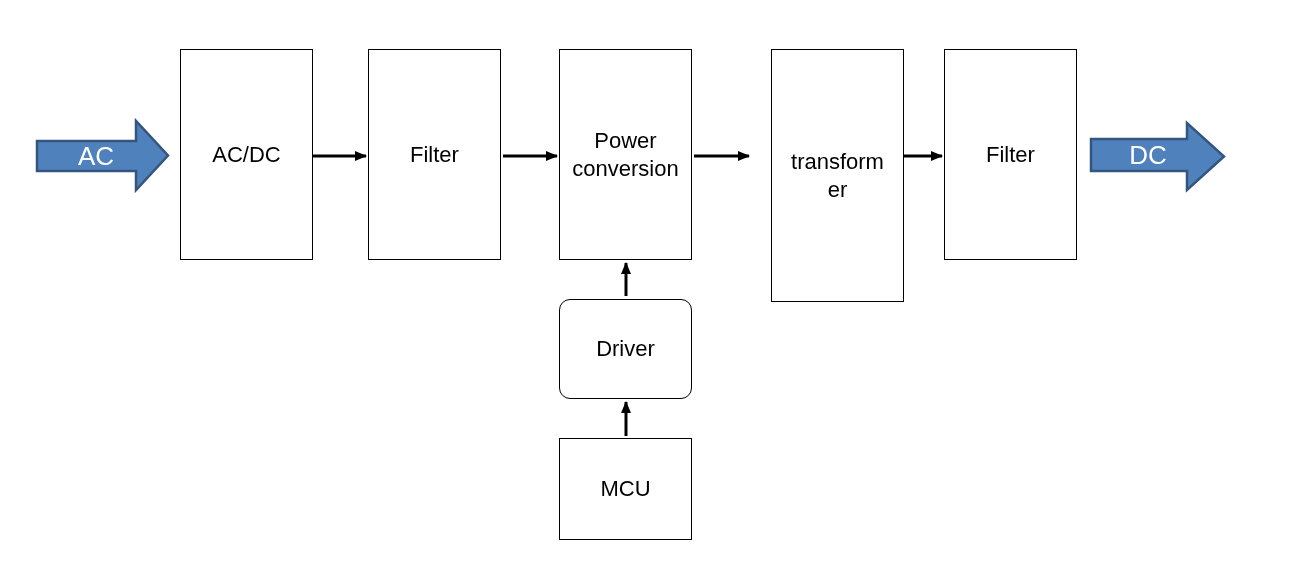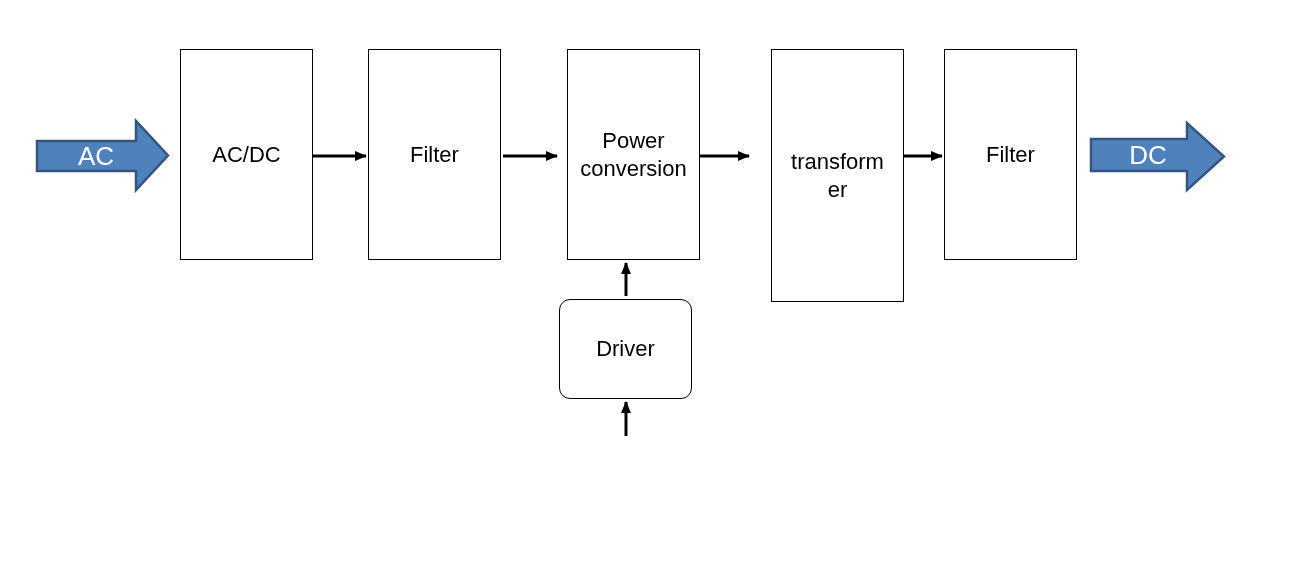--- a/index.html
+++ b/index.html
@@ -30,21 +30,21 @@
     display: flex;
     align-items: center;
     justify-content: center;
     text-align: center;
     font-size: 22px;
     line-height: 1.27;
     color: #000000;
   }
   .block--acdc        { left: 180px; top: 49px;  width: 133px; height: 211px; }
   .block--filter-in   { left: 368px; top: 49px;  width: 133px; height: 211px; }
-  .block--power       { left: 559px; top: 49px;  width: 133px; height: 211px; margin-left: 8px; }
+  .block--power       { left: 559px; top: 49px;  width: 133px; height: 211px; }
   .block--transformer { left: 751px; top: 49px;  width: 133px; height: 253px; margin-left: 20px; }
   .block--filter-out  { left: 944px; top: 49px;  width: 133px; height: 211px; }
   .block--driver      { left: 559px; top: 299px; width: 133px; height: 100px; border-radius: 11px; }
   .block--mcu         { left: 559px; top: 438px; width: 133px; height: 102px; }
   .block--power .block-label       { width: 112px; }
   .block--transformer .block-label { width: 98px; word-break: break-all; }
   .flow-label {
     position: absolute;
     display: flex;
     align-items: center;
@@ -100,17 +100,20 @@
   </div>
 
   <div class="block block--filter-out">
     <span class="block-label">Filter</span>
   </div>
 
   <div class="block block--driver">
     <span class="block-label">Driver</span>
   </div>
 
+  <div class="block block--mcu">
+    <span class="block-label">MCU</span>
+  </div>
 
   <div class="flow-label flow-label--in">AC</div>
   <div class="flow-label flow-label--out">DC</div>
 
 </div>
 
 </body></html>

